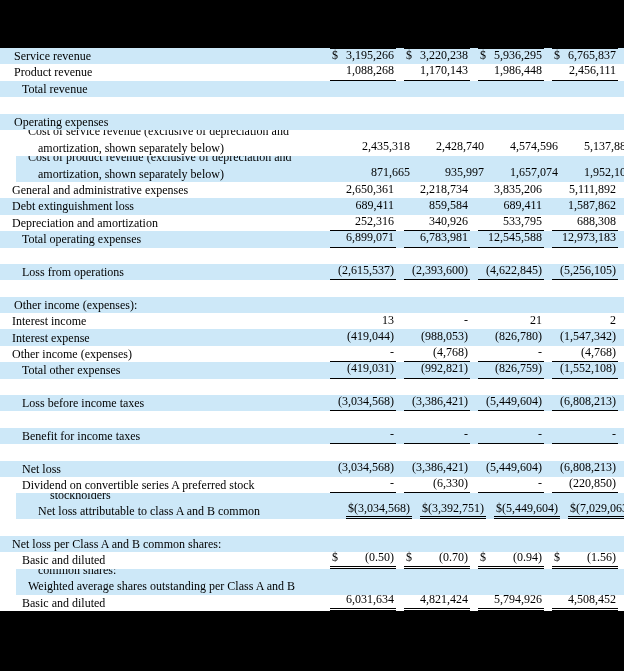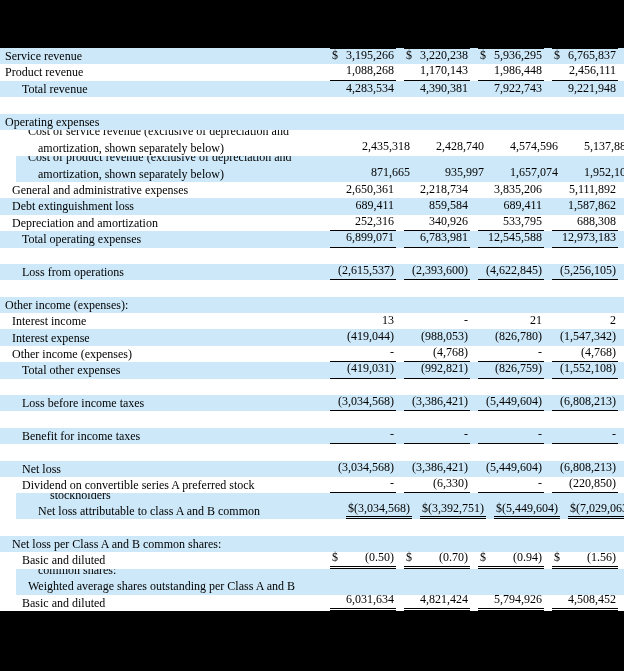--- a/index.html
+++ b/index.html
@@ -34,21 +34,21 @@
     flex: 1 1 auto;
     min-width: 0;
     font-size: 12px;
     line-height: 16.3px;
     white-space: nowrap;
     overflow: hidden;
     align-self: stretch;
     display: flex; flex-direction: column; justify-content: flex-end;
   }
   .lline { display: block; }
-  .i0 { padding-left: 5px; }
+  .i0 { padding-left: 14px; }
   .i1 { padding-left: 12px; }
   .i2 { padding-left: 22px; }
   .i3 { padding-left: 34px; }
 
   .vals {
     display: flex;
     gap: 8px;
     padding-right: 6px;
     align-items: flex-end;
     flex: 0 0 auto;
@@ -116,34 +116,20 @@
           </div>
           <div class="cell rule-single">
             <span class="v">2,456,111</span>
           </div>
         </div>
       </div>
       <div class="row shaded">
         <div class="label">
           <span class="lline i2">Total revenue</span>
         </div>
-        <div class="vals">
-          <div class="cell">
-            <span class="v">4,283,534</span>
-          </div>
-          <div class="cell">
-            <span class="v">4,390,381</span>
-          </div>
-          <div class="cell">
-            <span class="v">7,922,743</span>
-          </div>
-          <div class="cell">
-            <span class="v">9,221,948</span>
-          </div>
-        </div>
       </div>
       <div class="row"></div>
       <div class="row shaded">
         <div class="label">
           <span class="lline i0">Operating expenses</span>
         </div>
       </div>
       <div class="row two">
         <div class="label">
           <span class="lline i1">Cost of service revenue (exclusive of depreciation and</span>

